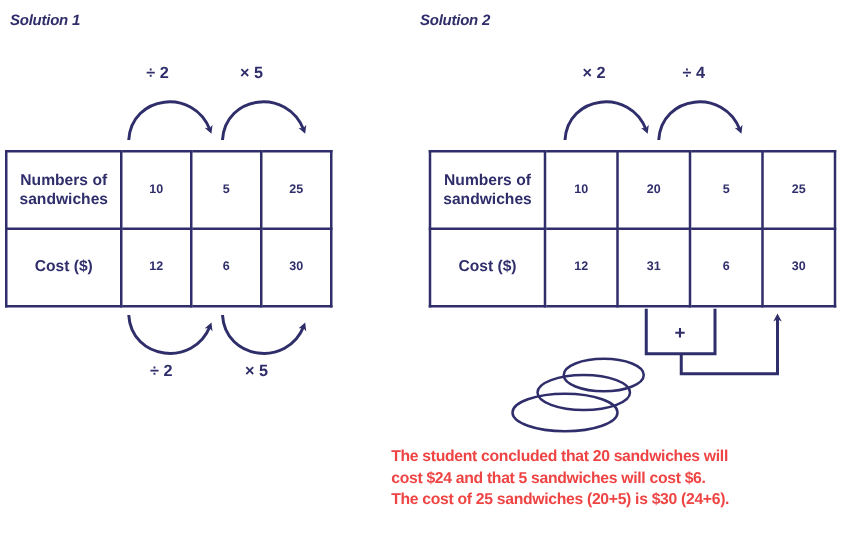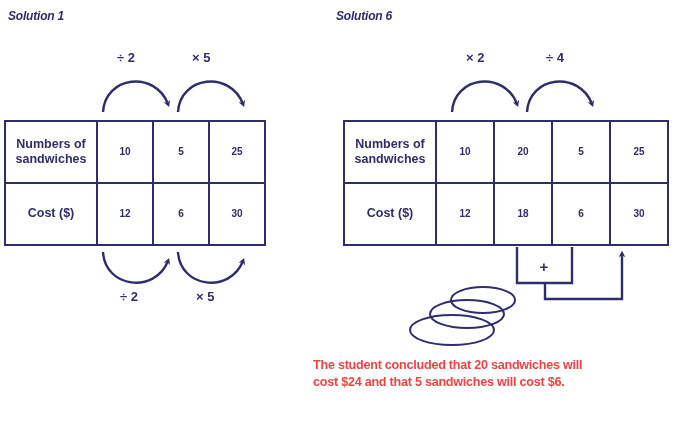--- a/index.html
+++ b/index.html
@@ -169,45 +169,46 @@
       </tr>
     </tbody>
   </table>
 
   <div class="oplabel" id="op-s1-bot-1">÷ 2</div>
   <div class="oplabel" id="op-s1-bot-2">× 5</div>
 </div>
 
 <div class="panel" id="panel-sol2"></div>
 
-<div class="sol-title" id="title-sol2">Solution 6</div>
+<div class="sol-title" id="title-sol2">Solution 2</div>
 
 <div class="oplabel" id="op-s2-top-1">× 2</div>
 <div class="oplabel" id="op-s2-top-2">÷ 4</div>
 
 <table class="ratio-table" id="table-sol2">
   <tbody>
     <tr>
       <td class="rowhead">
         <span>Numbers of</span><br>
         <span>sandwiches</span>
       </td>
       <td class="cell">10</td>
       <td class="cell">20</td>
       <td class="cell">5</td>
       <td class="cell">25</td>
     </tr>
     <tr>
       <td class="rowhead">Cost ($)</td>
       <td class="cell">12</td>
-      <td class="cell">18</td>
+      <td class="cell">31</td>
       <td class="cell">6</td>
       <td class="cell">30</td>
     </tr>
   </tbody>
 </table>
 
 <div class="plus-label">+</div>
 
 <div id="conclusion">
   <div>The student concluded that 20 sandwiches will</div>
   <div>cost $24 and that 5 sandwiches will cost $6.</div>
+  <div>The cost of 25 sandwiches (20+5) is $30 (24+6).</div>
 </div>
 
 </body></html>

